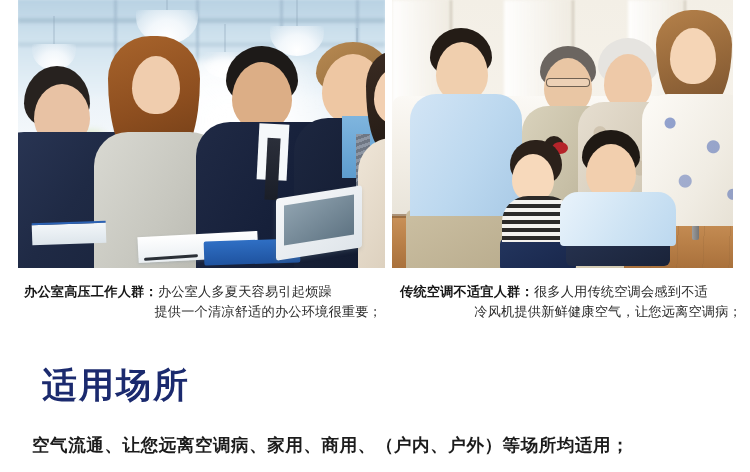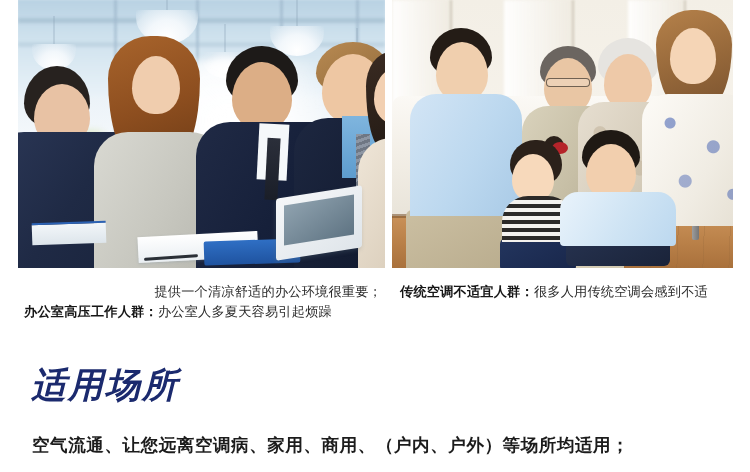--- a/index.html
+++ b/index.html
@@ -321,29 +321,28 @@
   }
   .caption-col.left  { left: 24px; width: 358px; }
   .caption-col.right { left: 400px; width: 342px; }
   .cap-line { display: block; white-space: nowrap; }
   .cap-line.l1 { text-align: left; }
   .cap-line.l2 { text-align: right; }
   .cap-strong { font-weight: bold; color: #161616; }
 
   
   .section-heading {
-    position: absolute; left: 31px; top: 364px;
+    position: absolute; left: 42px; top: 364px;
     font-family: "DejaVu Sans", "Liberation Sans", sans-serif;
     font-size: 35px;
     font-weight: bold;
     color: #1b2a6e;
     letter-spacing: 2px;
     line-height: 42px;
     white-space: nowrap;
-    font-style: italic;
   }
 
   
   .bottom-note {
     position: absolute; left: 32px; top: 432px;
     font-size: 17.5px;
     font-weight: bold;
     color: #1c1c1c;
     letter-spacing: .6px;
     line-height: 26px;
@@ -499,26 +498,27 @@
           <span class="legs"></span>
           <span class="body"></span>
         </div>
       </div>
     </div>
   </div>
 
   <div class="captions">
 
     <div class="caption-col left">
+      <span class="cap-line l1"><span class="cap-strong">办公室高压工作人群：</span><span>办公室人多夏天容易引起烦躁</span></span>
       <span class="cap-line l2">提供一个清凉舒适的办公环境很重要；</span>
-      <span class="cap-line l1"><span class="cap-strong">办公室高压工作人群：</span><span>办公室人多夏天容易引起烦躁</span></span>
     </div>
 
     <div class="caption-col right">
       <span class="cap-line l1"><span class="cap-strong">传统空调不适宜人群：</span><span>很多人用传统空调会感到不适</span></span>
+      <span class="cap-line l2">冷风机提供新鲜健康空气，让您远离空调病；</span>
     </div>
   </div>
 
   <div class="section-heading">适用场所</div>
 
   <div class="bottom-note">空气流通、让您远离空调病、家用、商用、（户内、户外）等场所均适用；</div>
 
 </div>
 
 </body></html>

